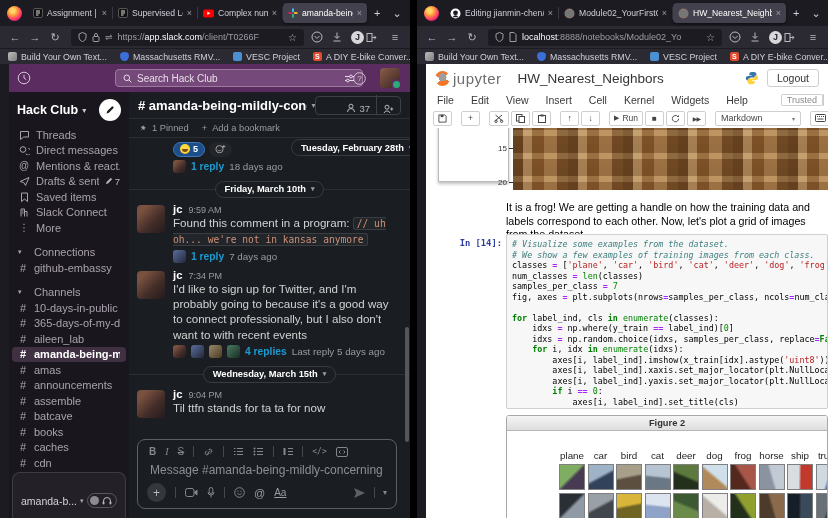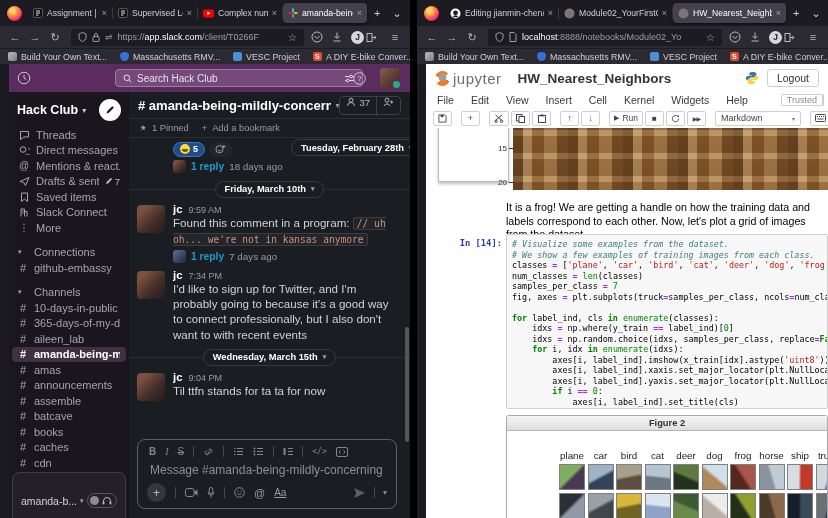--- a/index.html
+++ b/index.html
@@ -67,21 +67,21 @@
   .huddle { position:absolute; left:3px; right:3px; bottom:0; height:46px; background:#232127; border:1px solid #3e3b44;
     border-bottom:none; border-radius:8px 8px 0 0; padding:10px 8px 0; display:flex; align-items:center; gap:4px; }
   .huddle .hname { font-size:10.5px; color:#d5d0d8; white-space:nowrap; overflow:hidden; }
   .huddle .hchev { font-size:7px; color:#a9a2ad; }
   .htoggle { margin-left:auto; width:30px; height:15px; border:1px solid #5a5762; border-radius:8px; display:flex; align-items:center; padding:0 2px; gap:3px; }
   .hknob { width:9px; height:9px; border-radius:50%; background:#8d8a93; }
   .sl-main { flex:1; display:flex; flex-direction:column; position:relative; overflow:hidden; }
   .ch-head { height:27px; display:flex; align-items:center; padding:0 9px; border-bottom:1px solid #2c2e33; flex:none; }
   .ch-title { color:#fff; font-weight:bold; font-size:13px; white-space:nowrap; overflow:hidden; }
   .ch-chev { color:#9a9ca0; font-size:8px; margin-left:4px; }
-  .members { margin-left:auto; display:flex; align-items:flex-start; height:19px; border:1px solid #3e4044; border-radius:4px; }
+  .members { margin-left:auto; display:flex; align-items:flex-end; height:19px; border:1px solid #3e4044; border-radius:4px;padding-left:24px; }
   .members .mseg { display:flex; align-items:center; gap:3px; padding:0 6px; font-size:9.5px; color:#b8babd; }
   .members .msep { width:1px; height:19px; background:#3e4044; }
   .pinbar { height:19px; display:flex; align-items:center; gap:5px; padding:0 10px; font-size:9.3px; color:#9a9ca0;
     border-bottom:1px solid #2c2e33; flex:none; }
   .pinbar .pb-plus { margin-left:8px; }
   .msgs { flex:1; position:relative; overflow:hidden; color:#d1d2d3; }
   .rxrow { display:flex; gap:4px; padding-left:44px; align-items:center; height:18px; margin-top:2px; }
   .rxpill { background:#1c4e8a; border:1px solid #3d79bd; border-radius:9px; height:15px; display:flex; align-items:center; gap:3px; padding:0 6px; color:#fff; font-size:9px; font-weight:bold; }
   .emoji-joy { width:10px; height:10px; border-radius:50%; background:radial-gradient(circle at 50% 38%,#ffd93b 58%,#e6a41e); position:relative; }
   .emoji-joy::after{ content:""; position:absolute; left:2px; right:2px; bottom:2px; height:3px; border-radius:0 0 3px 3px; background:#7a4b12;}
@@ -120,21 +120,21 @@
   .cp-aa { color:#9a9ca0; font-size:10px; text-decoration:underline; }
   .cp-send { margin-left:auto; display:flex; align-items:center; gap:8px; }
   .sl-scroll { position:absolute; right:1px; top:235px; width:4px; height:115px; background:#53565a; border-radius:2px; z-index:5; }
 
   
   .jp { position:absolute; inset:0; background:#fff; color:#000; }
   .jp-head { height:28px; display:flex; align-items:center; padding:0 9px; }
   .jmoon { width:15px; height:15px; border-radius:50%; background:radial-gradient(circle at 50% 42%,#9e9e9e 34%,transparent 36%),
     conic-gradient(from 110deg,#f37726 0 120deg,transparent 120deg 180deg,#f37726 180deg 300deg,transparent 300deg); margin-right:3px; }
   .jp-logotext { font-size:15px; color:#6e6e6e; letter-spacing:.5px; }
-  .jp-title { font-size:13.5px; color:#333; margin-left:16px; font-weight:bold; white-space:nowrap; overflow:hidden; }
+  .jp-title { font-size:13.5px; color:#333; margin-left:16px; font-weight:normal; white-space:nowrap; overflow:hidden; }
   .jp-headright { margin-left:auto; display:flex; align-items:center; gap:8px; }
   .logout { border:1px solid #cfcfcf; border-radius:3px; padding:2px 9px; font-size:10.5px; color:#333; background:#fff; }
   .jp-menu { height:16px; display:flex; align-items:center; padding:0 11px; font-size:10.5px; color:#3a3a3a; }
   .jp-menu .mi { margin-right:17px; }
   .trusted { border:1px solid #cfcfcf; border-radius:2px; color:#8a8a8a; font-size:9px; padding:0 5px; margin-left:16px; }
   .kern { margin-left:auto; display:flex; align-items:center; gap:5px; font-size:10.5px; color:#111; border-left:1px solid #ccc; padding-left:8px; white-space:nowrap; }
   .jp-toolbar { height:20px; display:flex; align-items:center; gap:2px; padding:0 7px; }
   .tbn { height:15px; min-width:19px; background:#fff; border:1px solid #cfcfcf; border-radius:2px; display:flex; align-items:center;
     justify-content:center; gap:3px; font-size:8.5px; color:#444; padding:0 4px; flex:none; }
   .tgap { width:5px; flex:none; }
@@ -509,20 +509,28 @@
               <span class="threadmeta">7 days ago</span>
             </div>
             <div class="msg">
               <span class="mava av1"></span>
               <div class="mhead">
                 <span class="muser">jc</span>
                 <span class="mtime">7:34 PM</span>
               </div>
               <div class="mtext">I'd like to sign up for Twitter, and I'm probably going to because it's a good way to connect professionally, but I also don't want to with recent events</div>
             </div>
+            <div class="threadrow">
+              <span class="tava av1"></span>
+              <span class="tava av2"></span>
+              <span class="tava av3"></span>
+              <span class="tava av4"></span>
+              <span class="replylink">4 replies</span>
+              <span class="threadmeta">Last reply 5 days ago</span>
+            </div>
             <div class="datediv">
               <span class="datepill">
                   <span>Wednesday, March 15th</span>
                   <span class="dchev">▾</span>
                 </span>
             </div>
             <div class="msg">
               <span class="mava av1"></span>
               <div class="mhead">
                 <span class="muser">jc</span>
@@ -789,21 +797,21 @@
           <span class="ytickmark" style="top:54px;"></span>
           <div class="mdtext">It is a frog! We are getting a handle on how the training data and labels correspond to each other. Now, let's plot a grid of images from the dataset.</div>
           <div class="codecell">
             <span class="prompt">In [14]:</span>
             <div class="codebox">
                 <pre id="jcode"><span class="tk-c"># Visualize some examples from the dataset.</span>
 <span class="tk-c"># We show a few examples of training images from each class.</span>
 <span class="tk-p">classes </span><span class="tk-o">=</span><span class="tk-p"> [</span><span class="tk-s">'plane'</span><span class="tk-p">, </span><span class="tk-s">'car'</span><span class="tk-p">, </span><span class="tk-s">'bird'</span><span class="tk-p">, </span><span class="tk-s">'cat'</span><span class="tk-p">, </span><span class="tk-s">'deer'</span><span class="tk-p">, </span><span class="tk-s">'dog'</span><span class="tk-p">, </span><span class="tk-s">'frog'</span><span class="tk-p">,</span>
 <span class="tk-p">num_classes </span><span class="tk-o">=</span><span class="tk-p"> </span><span class="tk-b">len</span><span class="tk-p">(classes)</span>
 <span class="tk-p">samples_per_class </span><span class="tk-o">=</span><span class="tk-p"> </span><span class="tk-n">7</span>
-<span class="tk-p">fig, axes </span><span class="tk-o">=</span><span class="tk-p"> plt.subplots(truck</span><span class="tk-o">=</span><span class="tk-p">samples_per_class, ncols</span><span class="tk-o">=</span><span class="tk-p">num_classes</span>
+<span class="tk-p">fig, axes </span><span class="tk-o">=</span><span class="tk-p"> plt.subplots(nrows</span><span class="tk-o">=</span><span class="tk-p">samples_per_class, ncols</span><span class="tk-o">=</span><span class="tk-p">num_classes</span>
  
 <span class="tk-k">for</span><span class="tk-p"> label_ind, cls </span><span class="tk-k">in</span><span class="tk-p"> </span><span class="tk-b">enumerate</span><span class="tk-p">(classes):</span>
 <span class="tk-p">    idxs </span><span class="tk-o">=</span><span class="tk-p"> np.where(y_train </span><span class="tk-o">==</span><span class="tk-p"> label_ind)[</span><span class="tk-n">0</span><span class="tk-p">]</span>
 <span class="tk-p">    idxs </span><span class="tk-o">=</span><span class="tk-p"> np.random.choice(idxs, samples_per_class, replace</span><span class="tk-o">=</span><span class="tk-k">False</span>
 <span class="tk-p">    </span><span class="tk-k">for</span><span class="tk-p"> i, idx </span><span class="tk-k">in</span><span class="tk-p"> </span><span class="tk-b">enumerate</span><span class="tk-p">(idxs):</span>
 <span class="tk-p">        axes[i, label_ind].imshow(x_train[idx].astype(</span><span class="tk-s">'uint8'</span><span class="tk-p">))</span>
 <span class="tk-p">        axes[i, label_ind].xaxis.set_major_locator(plt.NullLocator</span>
 <span class="tk-p">        axes[i, label_ind].yaxis.set_major_locator(plt.NullLocator</span>
 <span class="tk-p">        </span><span class="tk-k">if</span><span class="tk-p"> i </span><span class="tk-o">==</span><span class="tk-p"> </span><span class="tk-n">0</span><span class="tk-p">:</span>
 <span class="tk-p">            axes[i, label_ind].set_title(cls)</span></pre>

